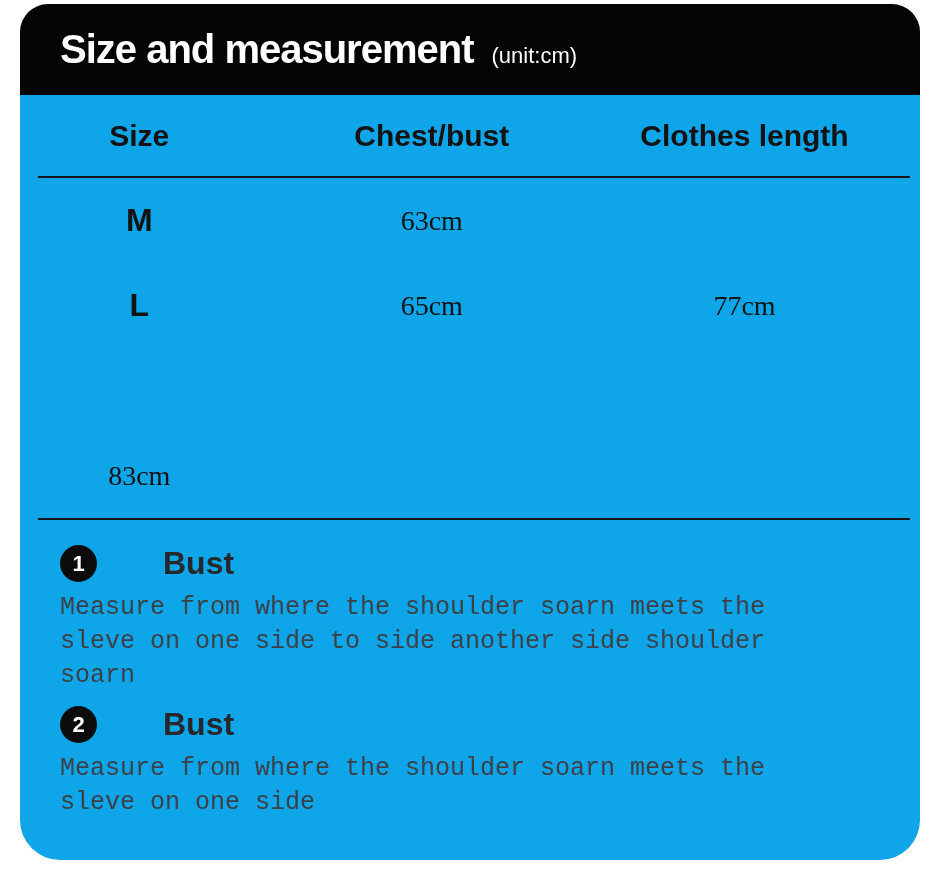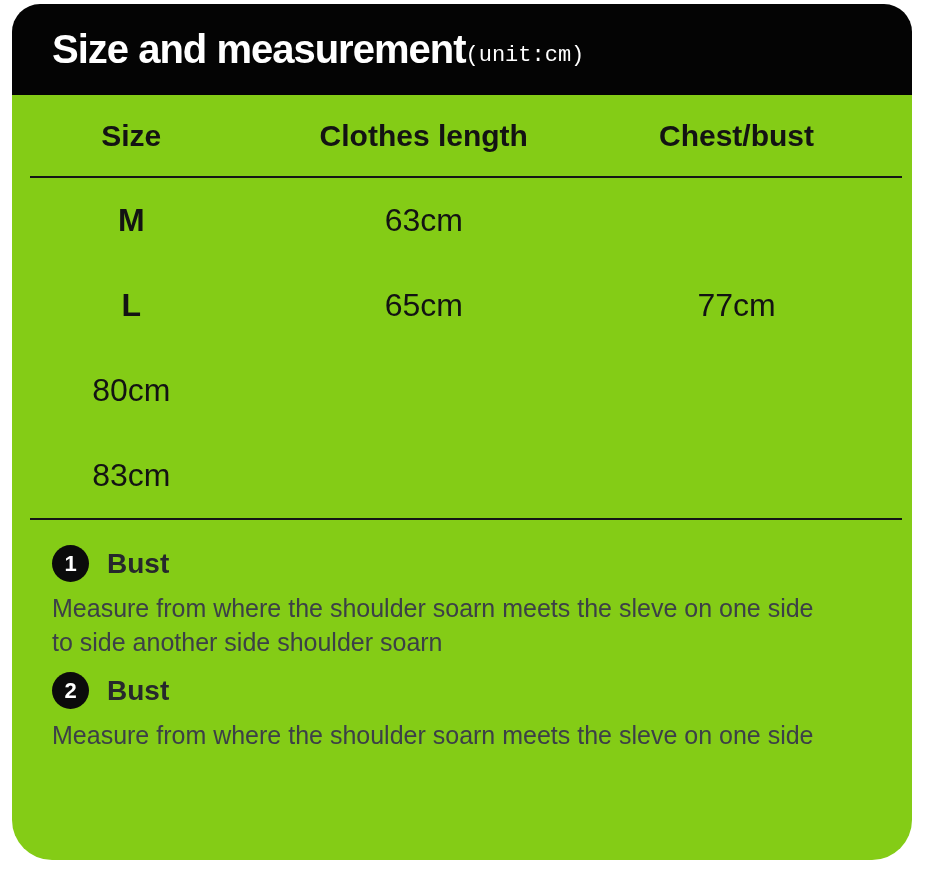--- a/index.html
+++ b/index.html
@@ -4,45 +4,45 @@
 <style>
   * { margin: 0; padding: 0; box-sizing: border-box; }
   html, body {
     width: 940px; height: 880px;
     background: #ffffff;
     font-family: "Liberation Sans", sans-serif;
     overflow: hidden;
   }
   .card {
     position: absolute;
-    left: 12px; top: 4px;
+    left: 20px; top: 4px;
     width: 900px; height: 856px;
   }
   .card-header {
     height: 91px;
     background: #040404;
     border-radius: 28px 28px 0 0;
     display: flex;
     align-items: center;
     padding-left: 40px;
   }
   .card-title {
     color: #ffffff;
     font-size: 40px;
     font-weight: bold;
     letter-spacing: -1px;
   }
   .unit-label {
     color: #ffffff;
     font-size: 22px;
+    margin-left: 18px;
     margin-top: 12px;
-    font-family: Liberation Mono, monospace;
   }
   .card-body {
-    background: #84cc16;
+    background: #0ea5e9;
     border-radius: 0 0 40px 40px;
     height: 765px;
   }
   .table-head, .table-row {
     display: grid;
     grid-template-columns: 26.5% 38.5% 31% auto;
     align-items: center;
     text-align: center;
     color: #131313;
   }
@@ -54,21 +54,21 @@
   .divider {
     border: 0;
     border-top: 2px solid #151515;
     margin: 0 10px 0 18px;
   }
   .table-row { height: 85px; }
   .cell-size {
     font-size: 32px;
     font-weight: bold;
   }
-  .cell-value { font-size: 32px; }
+  .cell-value { font-size: 28px; font-family: Liberation Serif, serif; }
   .notes {
     padding: 25px 40px 0 40px;
   }
   .note-title-row {
     display: flex;
     align-items: center;
     gap: 18px;
     margin-bottom: 9px;
   }
   .note-badge {
@@ -77,63 +77,64 @@
     background: #0b0b0b;
     color: #ffffff;
     font-size: 22px;
     font-weight: bold;
     display: flex;
     align-items: center;
     justify-content: center;
     flex: 0 0 auto;
   }
   .note-title {
-    font-size: 28px;
+    font-size: 32px;
     font-weight: bold;
     color: #26282c;
+    margin-left: 48px;
   }
   .note-text {
     font-size: 25px;
     line-height: 34px;
     color: #3c4047;
     max-width: 770px;
     margin-bottom: 13px;
+    font-family: Liberation Mono, monospace;
   }
 </style>
 </head>
 <body>
 
 <div class="card">
 
   <div class="card-header">
     <span class="card-title">Size and measurement</span>
     <span class="unit-label">(unit:cm)</span>
   </div>
 
   <div class="card-body">
 
     <div class="table-head">
       <span>Size</span>
+      <span>Chest/bust</span>
       <span>Clothes length</span>
-      <span>Chest/bust</span>
     </div>
 
     <hr class="divider">
 
     <div class="table-row">
       <span class="cell-size">M</span>
       <span class="cell-value">63cm</span>
     </div>
     <div class="table-row">
       <span class="cell-size">L</span>
       <span class="cell-value">65cm</span>
       <span class="cell-value">77cm</span>
     </div>
     <div class="table-row">
-      <span class="cell-value">80cm</span>
     </div>
     <div class="table-row">
       <span class="cell-value">83cm</span>
     </div>
 
     <hr class="divider">
 
     <div class="notes">
 
       <div>

